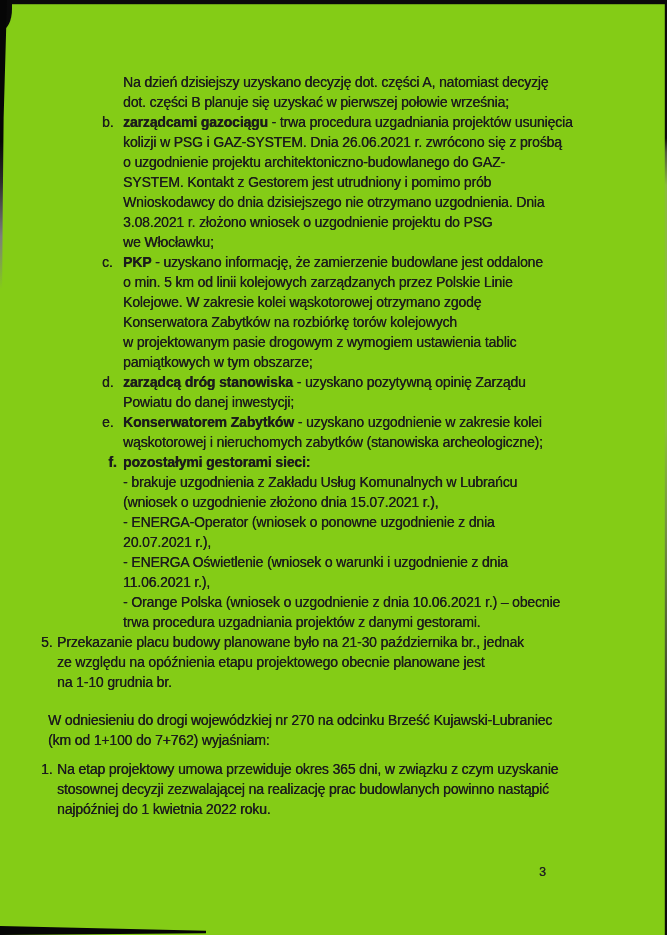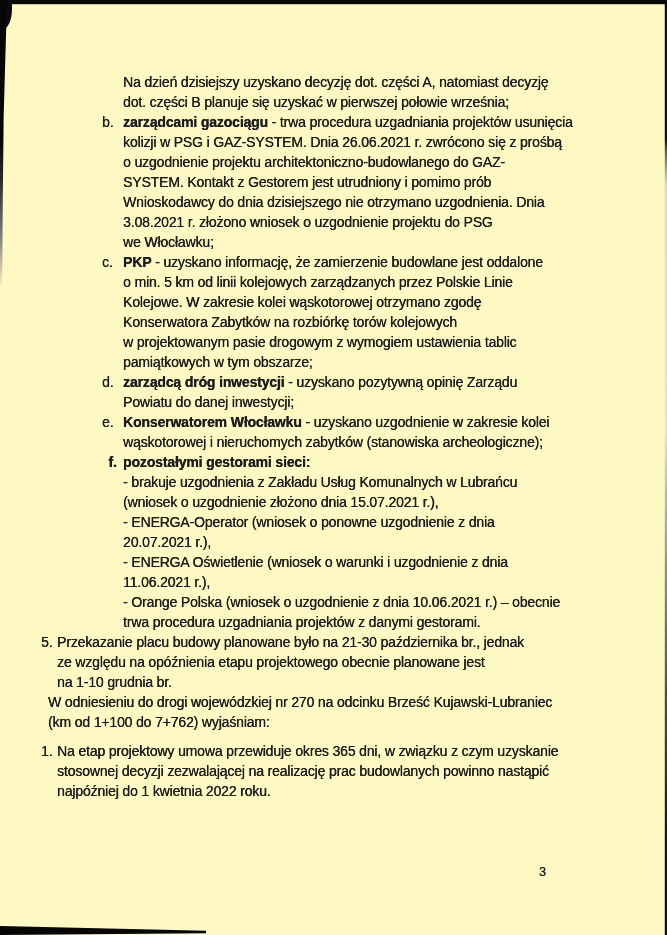--- a/index.html
+++ b/index.html
@@ -1,21 +1,21 @@
 <!DOCTYPE html>
 <html><head>
 <meta charset="utf-8">
 <style>
   html, body { margin: 0; padding: 0; background: #ffffff; }
 
   .page {
     position: relative;
     width: 667px;
     height: 935px;
-    background: #fef9c3;
+    background: #84cc16;
     overflow: hidden;
     font-family: "Liberation Sans", sans-serif;
     font-size: 14px;
     line-height: 20px;
     letter-spacing: -0.15px;
     color: #1c1c1c;
     text-shadow: 0.3px 0 0 currentColor; 
   }
 
   
@@ -99,35 +99,35 @@
       <div class="block letter">
         <span class="marker">b.</span>
         <span class="content"><b>zarządcami gazociągu</b> - trwa procedura uzgadniania projektów usunięcia<br>kolizji w PSG i GAZ-SYSTEM. Dnia 26.06.2021 r. zwrócono się z prośbą<br>o uzgodnienie projektu architektoniczno-budowlanego do GAZ-<br>SYSTEM. Kontakt z Gestorem jest utrudniony i pomimo prób<br>Wnioskodawcy do dnia dzisiejszego nie otrzymano uzgodnienia. Dnia<br>3.08.2021 r. złożono wniosek o uzgodnienie projektu do PSG<br>we Włocławku;</span>
       </div>
       <div class="block letter">
         <span class="marker">c.</span>
         <span class="content"><b>PKP</b> - uzyskano informację, że zamierzenie budowlane jest oddalone<br>o min. 5 km od linii kolejowych zarządzanych przez Polskie Linie<br>Kolejowe. W zakresie kolei wąskotorowej otrzymano zgodę<br>Konserwatora Zabytków na rozbiórkę torów kolejowych<br>w projektowanym pasie drogowym z wymogiem ustawienia tablic<br>pamiątkowych w tym obszarze;</span>
       </div>
       <div class="block letter">
         <span class="marker">d.</span>
-        <span class="content"><b>zarządcą dróg inwestycji</b> - uzyskano pozytywną opinię Zarządu<br>Powiatu do danej inwestycji;</span>
+        <span class="content"><b>zarządcą dróg stanowiska</b> - uzyskano pozytywną opinię Zarządu<br>Powiatu do danej inwestycji;</span>
       </div>
       <div class="block letter">
         <span class="marker">e.</span>
-        <span class="content"><b>Konserwatorem Włocławku</b> - uzyskano uzgodnienie w zakresie kolei<br>wąskotorowej i nieruchomych zabytków (stanowiska archeologiczne);</span>
+        <span class="content"><b>Konserwatorem Zabytków</b> - uzyskano uzgodnienie w zakresie kolei<br>wąskotorowej i nieruchomych zabytków (stanowiska archeologiczne);</span>
       </div>
       <div class="block letter">
         <span class="marker bold">f.</span>
         <span class="content"><b>pozostałymi gestorami sieci:</b><br>- brakuje uzgodnienia z Zakładu Usług Komunalnych w Lubrańcu<br>(wniosek o uzgodnienie złożono dnia 15.07.2021 r.),<br>- ENERGA-Operator (wniosek o ponowne uzgodnienie z dnia<br>20.07.2021 r.),<br>- ENERGA Oświetlenie (wniosek o warunki i uzgodnienie z dnia<br>11.06.2021 r.),<br>- Orange Polska (wniosek o uzgodnienie z dnia 10.06.2021 r.) – obecnie<br>trwa procedura uzgadniania projektów z danymi gestorami.</span>
       </div>
       <div class="block num">
         <span class="marker">5.</span>
         <span class="content">Przekazanie placu budowy planowane było na 21-30 października br., jednak<br>ze względu na opóźnienia etapu projektowego obecnie planowane jest<br>na 1-10 grudnia br.</span>
       </div>
-      <div class="block para" style="margin-top: 0;">
+      <div class="block para" style="margin-top: 18px;">
         <span class="content">W odniesieniu do drogi wojewódzkiej nr 270 na odcinku Brześć Kujawski-Lubraniec<br>(km od 1+100 do 7+762) wyjaśniam:</span>
       </div>
       <div class="block num" style="margin-top: 9px;">
         <span class="marker">1.</span>
         <span class="content">Na etap projektowy umowa przewiduje okres 365 dni, w związku z czym uzyskanie<br>stosownej decyzji zezwalającej na realizację prac budowlanych powinno nastąpić<br>najpóźniej do 1 kwietnia 2022 roku.</span>
       </div>
     </div>
 
   <div class="page-number">3</div>
 

